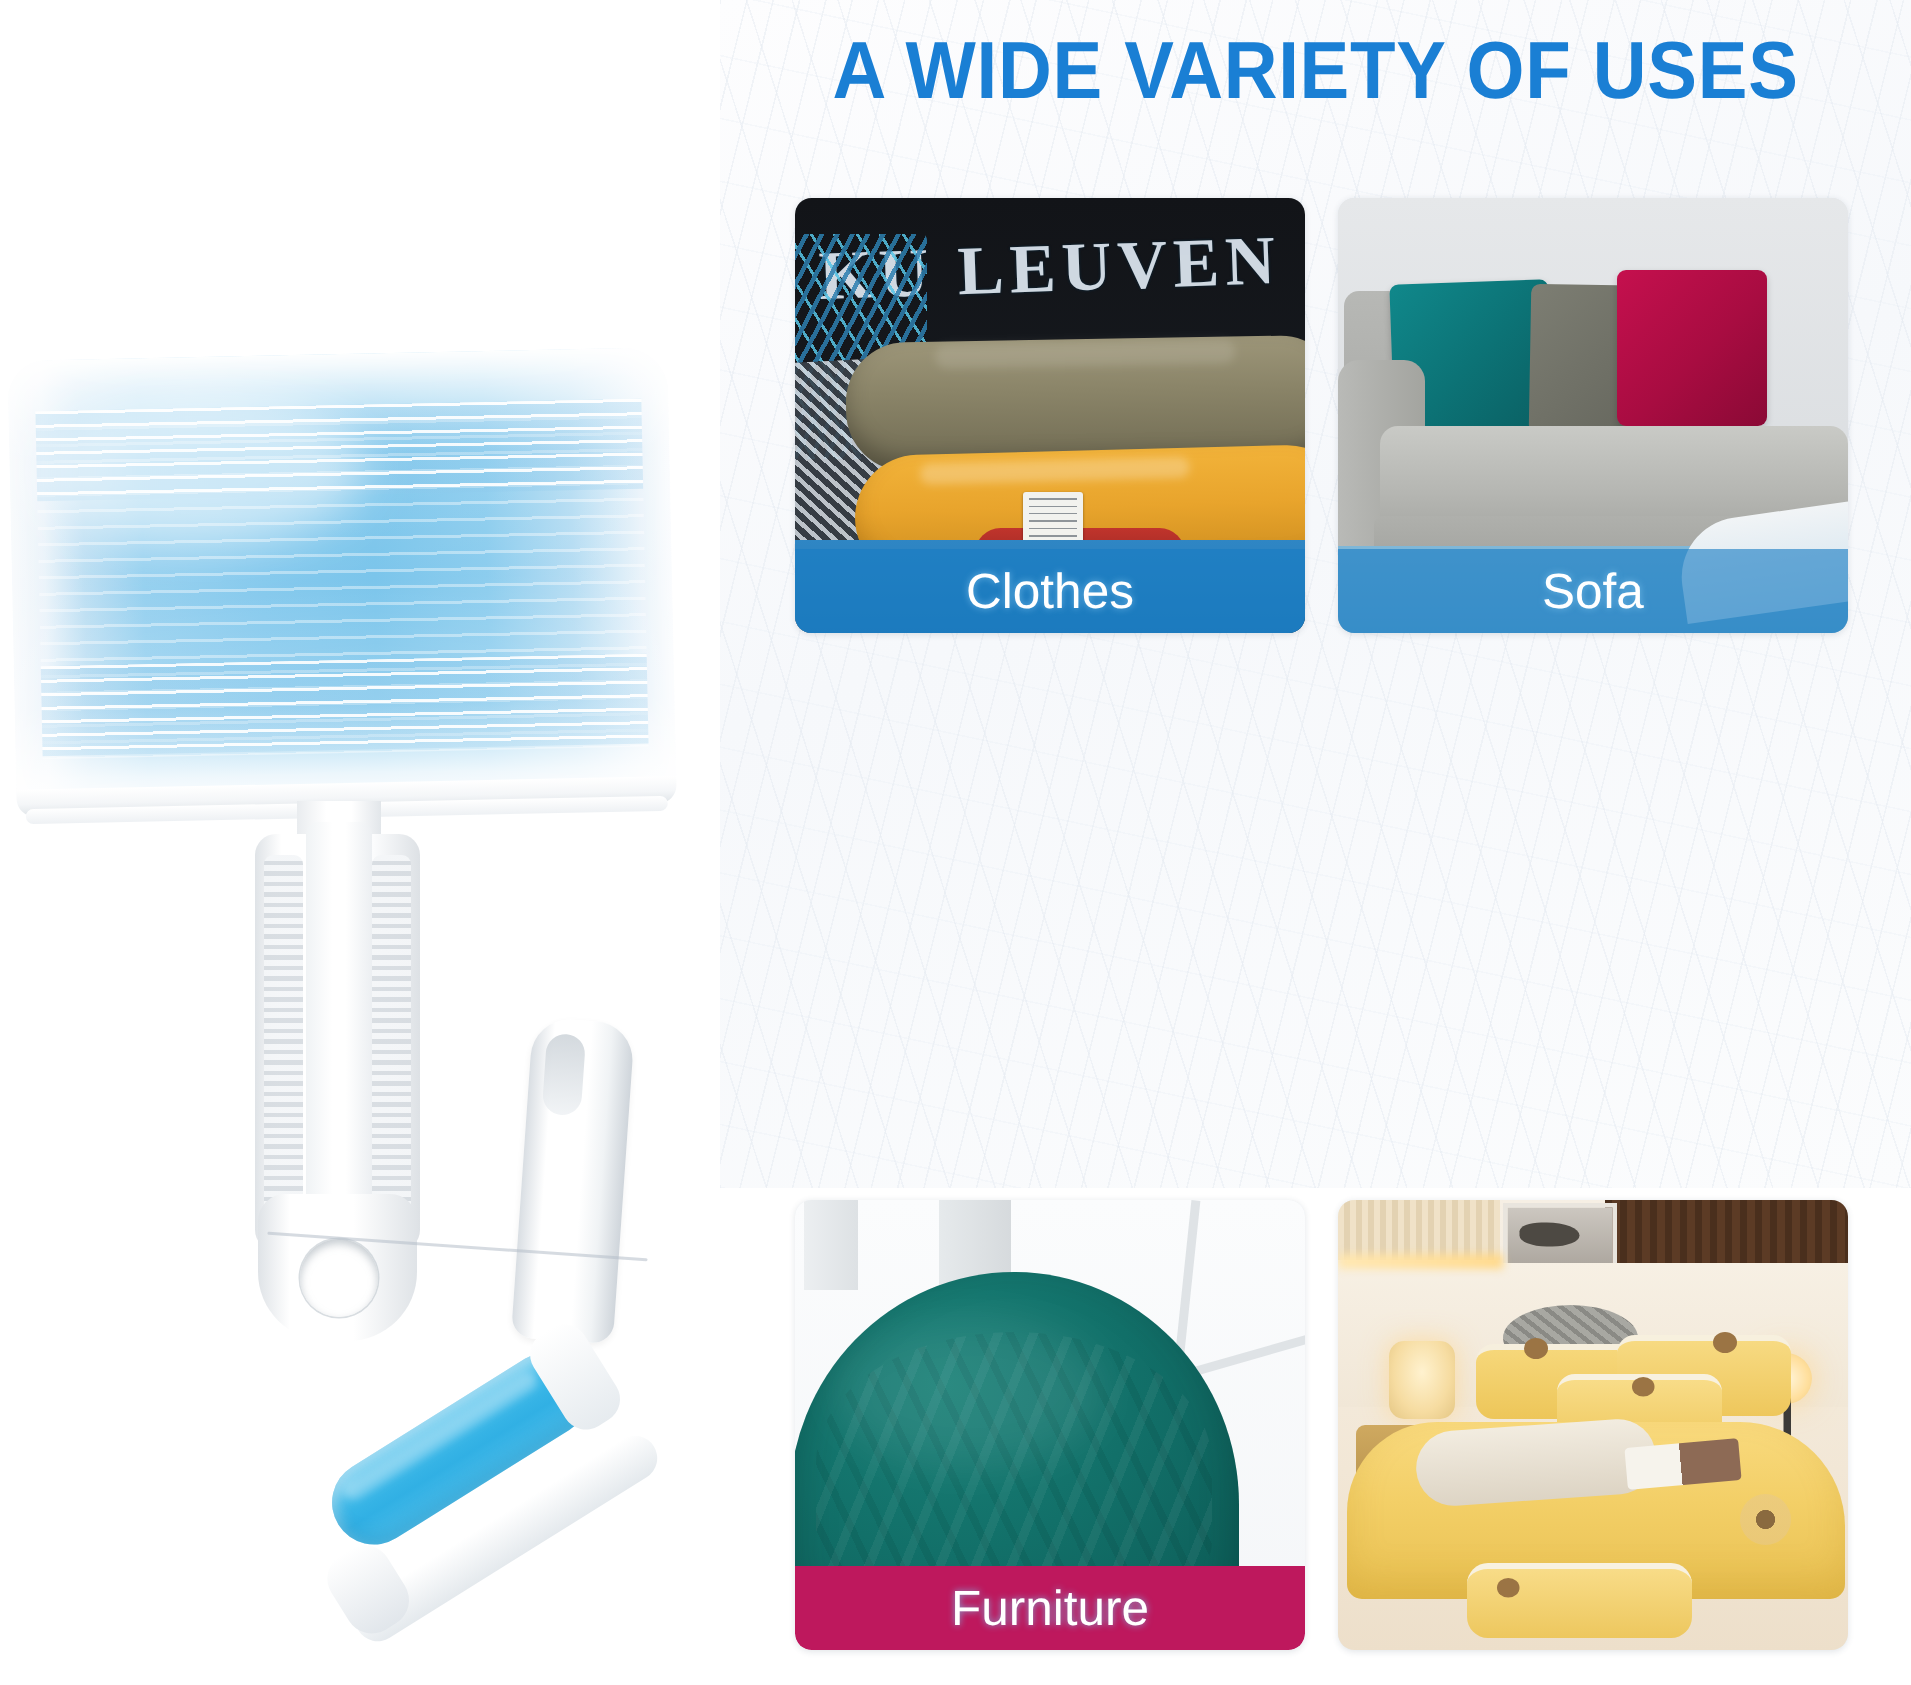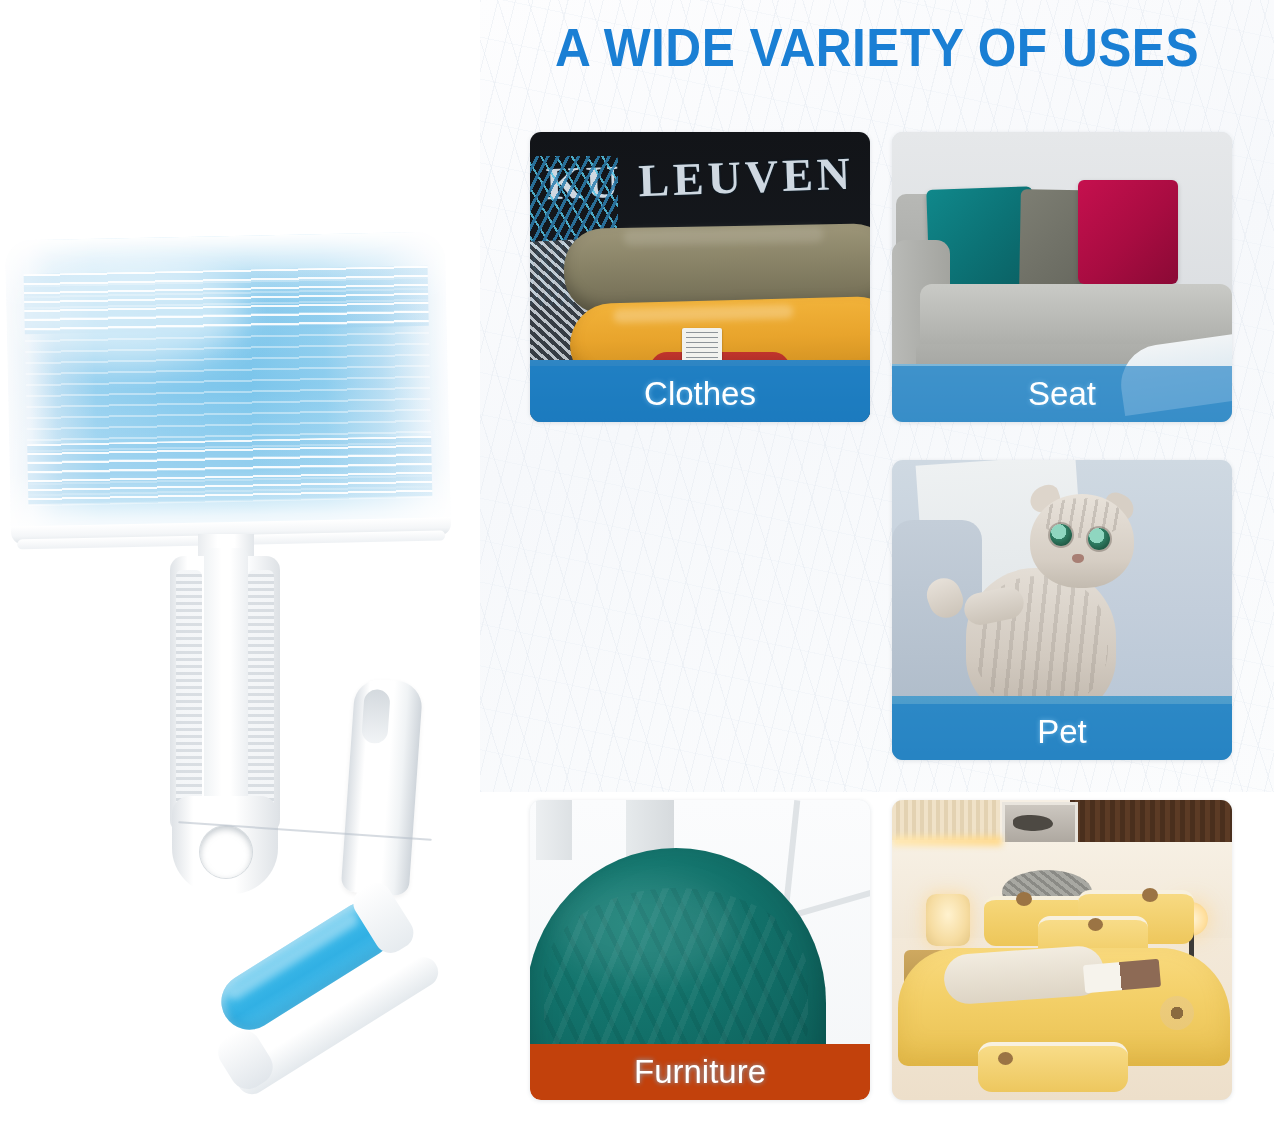--- a/index.html
+++ b/index.html
@@ -96,21 +96,21 @@
     transform:scaleX(.92);transform-origin:center;white-space:nowrap;}
 
   .tile{position:absolute;border-radius:11px;overflow:hidden;background:#e9eef2;
     box-shadow:0 1px 4px rgba(60,80,100,.14);}
   .tile .photo{position:absolute;inset:0;}
   .tile .caption{position:absolute;left:0;right:0;bottom:0;height:56px;
     display:flex;align-items:center;justify-content:center;
     color:#ffffff;font-size:33px;font-family:"Liberation Sans",sans-serif;
     text-shadow:0 0 5px rgba(120,190,235,.85);}
   .cap-overlay{background:rgba(25,125,195,.62);}
-  .cap-solid{background:#c2410c;border-radius:0 0 11px 11px;}
+  .cap-solid{background:#be185d;border-radius:0 0 11px 11px;}
 
   
   #tile-clothes{left:50px;  top:132px; width:340px; height:290px;}
   #tile-sofa{   left:412px; top:132px; width:340px; height:290px;}
   #tile-seat{   left:50px;  top:460px; width:340px; height:300px;}
   #tile-pet{    left:412px; top:460px; width:340px; height:300px;}
   #tile-furniture{left:50px; top:800px;width:340px; height:300px;}
   #tile-bed{    left:412px; top:800px;width:340px; height:300px;}
 
   
@@ -392,41 +392,24 @@
         <div class="sf-p1"></div>
         <div class="sf-p2"></div>
         <div class="sf-p3"></div>
         <div class="sf-arm"></div>
         <div class="sf-seat"></div>
         <div class="sf-base"></div>
         <div class="sf-leg"></div>
         <div class="sf-floor"></div>
         <div class="sf-sheet"></div>
       </div>
-      <div class="caption cap-overlay">Seat</div>
-    </div>
-
-
-    <div class="tile" id="tile-pet">
-      <div class="photo ph-pet">
-        <div class="pt-cushion"></div>
-        <div class="pt-cushion2"></div>
-        <div class="pt-body"></div>
-        <div class="pt-ear-l"></div>
-        <div class="pt-ear-r"></div>
-        <div class="pt-head"></div>
-        <div class="pt-eye-l"></div>
-        <div class="pt-eye-r"></div>
-        <div class="pt-nose"></div>
-        <div class="pt-paw1"></div>
-        <div class="pt-paw2"></div>
-        <div class="pt-blue"></div>
-      </div>
-      <div class="caption cap-overlay">Pet</div>
-    </div>
+      <div class="caption cap-overlay">Sofa</div>
+    </div>
+
+
 
     <div class="tile" id="tile-furniture">
       <div class="photo ph-furniture">
         <div class="fn-post1"></div>
         <div class="fn-post2"></div>
         <div class="fn-grid-v"></div>
         <div class="fn-grid-h"></div>
         <div class="fn-chair">
           <div class="fn-nap"></div>
         </div>

